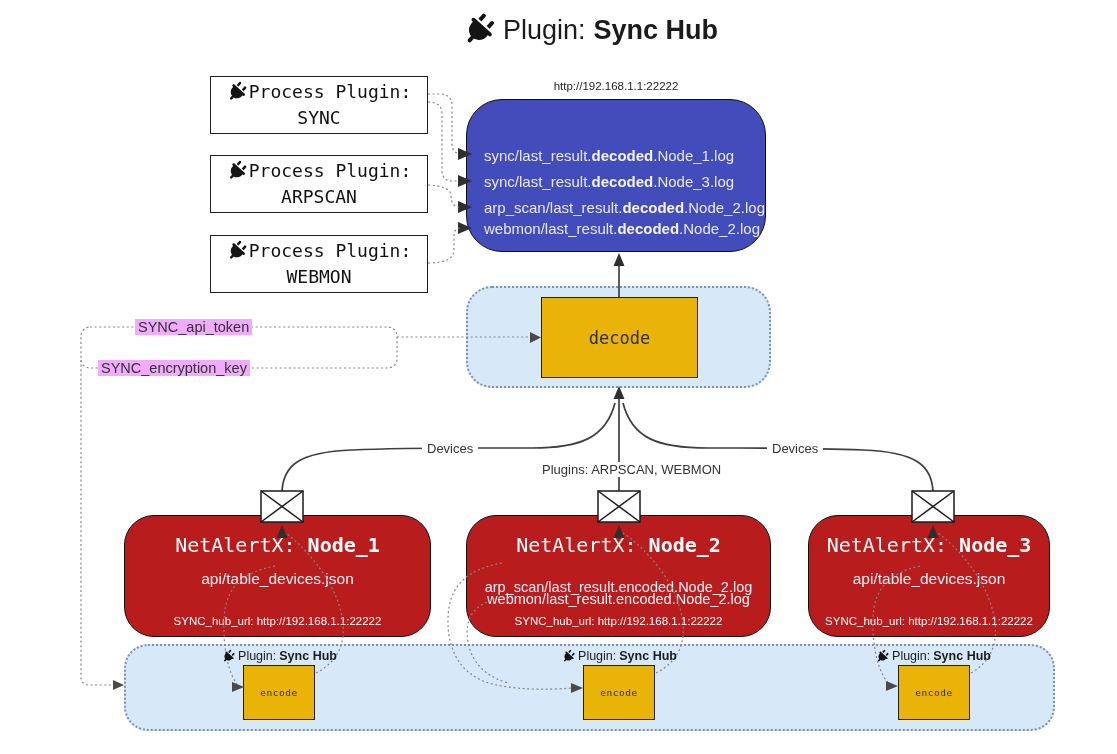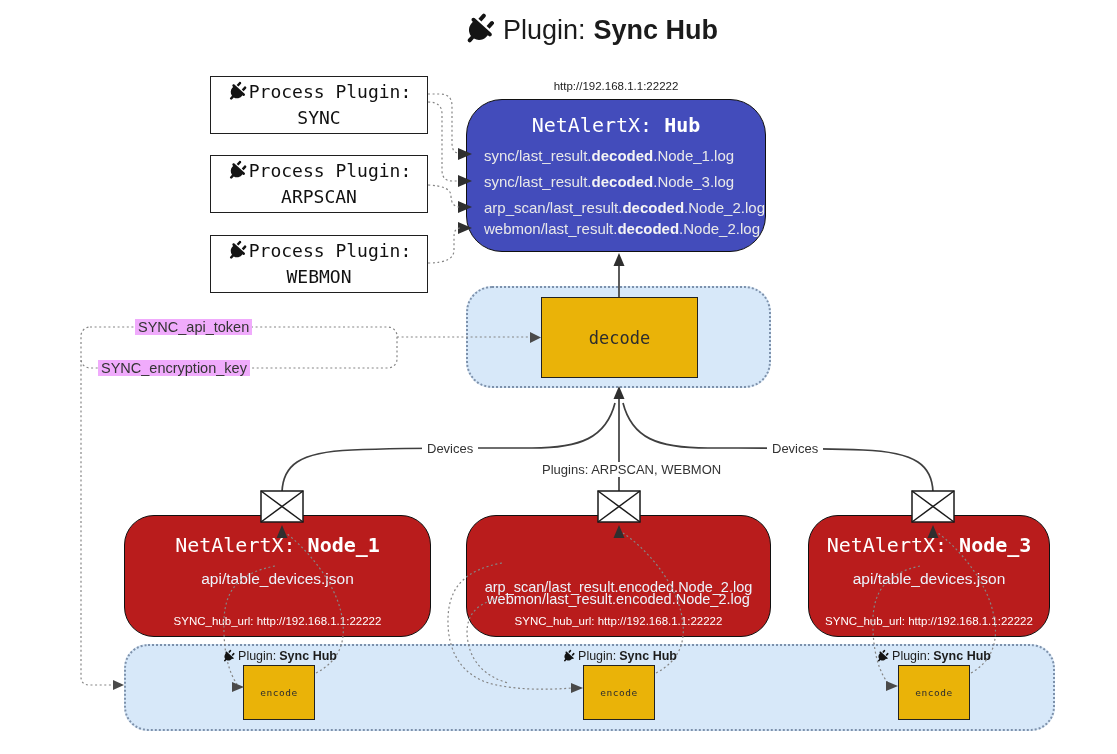--- a/index.html
+++ b/index.html
@@ -96,37 +96,37 @@
             <path d="M320 32c0-17.7-14.3-32-32-32s-32 14.3-32 32v96h64V32zM144 32c0-17.7-14.3-32-32-32S80 14.3 80 32v96h64V32zM32 160c-17.7 0-32 14.3-32 32s14.3 32 32 32h16v32c0 77.4 55 142 128 156.8V480c0 17.7 14.3 32 32 32s32-14.3 32-32v-67.2C313 398 368 333.4 368 256v-32h16c17.7 0 32-14.3 32-32s-14.3-32-32-32H32z"></path>
           </svg>
         </span>
         <span>Process Plugin:</span>
       </span>
     <span>WEBMON</span>
   </div>
 
   <div class="abs hub-url mid">http://192.168.1.1:22222</div>
   <div class="abs hub mid">
-    <div class="abs hub-title"><span>NetAlertX:</span> <b>Hub</b></div>
     <div class="abs hubline" style="top:45px"><span>sync/last_result.</span><b>decoded</b><span>.Node_1.log</span></div>
     <div class="abs hubline" style="top:71px"><span>sync/last_result.</span><b>decoded</b><span>.Node_3.log</span></div>
     <div class="abs hubline" style="top:97px"><span>arp_scan/last_result.</span><b>decoded</b><span>.Node_2.log</span></div>
     <div class="abs hubline" style="top:118px"><span>webmon/last_result.</span><b>decoded</b><span>.Node_2.log</span></div>
   </div>
 
   <div class="abs wbox decode-box mid">
       <span>decode</span>
     </div>
 
   <div class="abs node mid" style="left:92px;width:307px">
     <div class="abs node-title"><span>NetAlertX:</span> <b>Node_1</b></div>
     <div class="abs nfile" style="top:52px;font-size:15.5px">api/table_devices.json</div>
     <div class="abs nurl">SYNC_hub_url: http://192.168.1.1:22222</div>
   </div>
   <div class="abs node mid" style="left:434px;width:305px">
+    <div class="abs node-title"><span>NetAlertX:</span> <b>Node_2</b></div>
     <div class="abs nfile" style="top:60px">arp_scan/last_result.encoded.Node_2.log</div>
     <div class="abs nfile" style="top:72px">webmon/last_result.encoded.Node_2.log</div>
     <div class="abs nurl">SYNC_hub_url: http://192.168.1.1:22222</div>
   </div>
   <div class="abs node mid" style="left:776px;width:242px">
     <div class="abs node-title"><span>NetAlertX:</span> <b>Node_3</b></div>
     <div class="abs nfile" style="top:52px;font-size:15.5px">api/table_devices.json</div>
     <div class="abs nurl">SYNC_hub_url: http://192.168.1.1:22222</div>
   </div>
 

